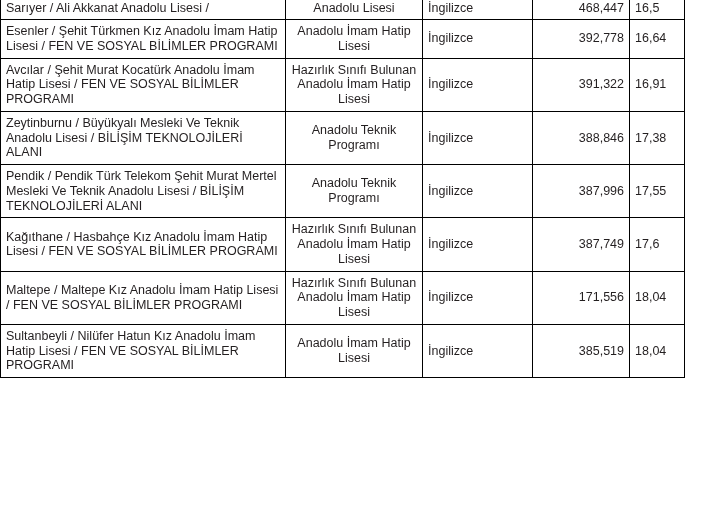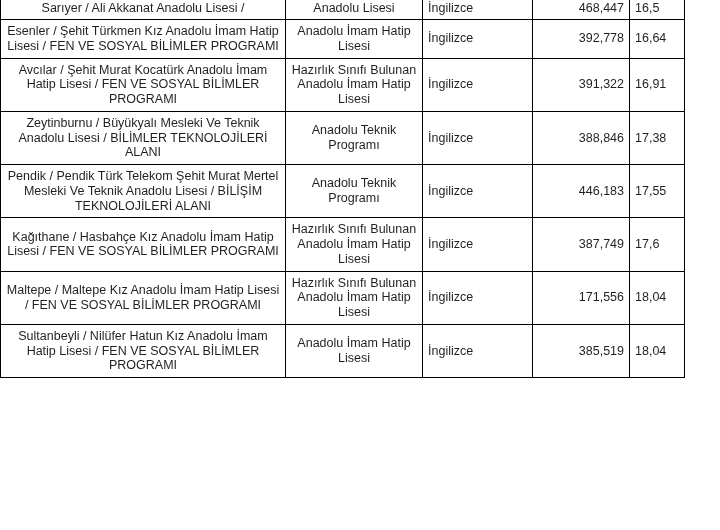--- a/index.html
+++ b/index.html
@@ -36,21 +36,20 @@
     color: #231f20;
   }
   
   col.c-school { width: 285px; }
   col.c-type   { width: 137px; }
   col.c-lang   { width: 110px; }
   col.c-score  { width: 97px; }
   col.c-pct    { width: 55px; }
 
   td.school {
-    text-align: center;
     margin-top: 17px;
   }
   td.type {
     text-align: center;
   }
   td.lang {
     text-align: left;
   }
   td.score {
     text-align: right;
@@ -106,31 +105,31 @@
         <td class="pct">16,64</td>
       </tr>
       <tr>
         <td class="school">Avcılar / Şehit Murat Kocatürk Anadolu İmam Hatip Lisesi / FEN VE SOSYAL BİLİMLER PROGRAMI</td>
         <td class="type">Hazırlık Sınıfı Bulunan Anadolu İmam Hatip Lisesi</td>
         <td class="lang">İngilizce</td>
         <td class="score">391,322</td>
         <td class="pct">16,91</td>
       </tr>
       <tr>
-        <td class="school">Zeytinburnu / Büyükyalı Mesleki Ve Teknik Anadolu Lisesi / BİLİMLER TEKNOLOJİLERİ ALANI</td>
+        <td class="school">Zeytinburnu / Büyükyalı Mesleki Ve Teknik Anadolu Lisesi / BİLİŞİM TEKNOLOJİLERİ ALANI</td>
         <td class="type">Anadolu Teknik Programı</td>
         <td class="lang">İngilizce</td>
         <td class="score">388,846</td>
         <td class="pct">17,38</td>
       </tr>
       <tr>
         <td class="school">Pendik / Pendik Türk Telekom Şehit Murat Mertel Mesleki Ve Teknik Anadolu Lisesi / BİLİŞİM TEKNOLOJİLERİ ALANI</td>
         <td class="type">Anadolu Teknik Programı</td>
         <td class="lang">İngilizce</td>
-        <td class="score">446,183</td>
+        <td class="score">387,996</td>
         <td class="pct">17,55</td>
       </tr>
       <tr>
         <td class="school">Kağıthane / Hasbahçe Kız Anadolu İmam Hatip Lisesi / FEN VE SOSYAL BİLİMLER PROGRAMI</td>
         <td class="type">Hazırlık Sınıfı Bulunan Anadolu İmam Hatip Lisesi</td>
         <td class="lang">İngilizce</td>
         <td class="score">387,749</td>
         <td class="pct">17,6</td>
       </tr>
       <tr>

